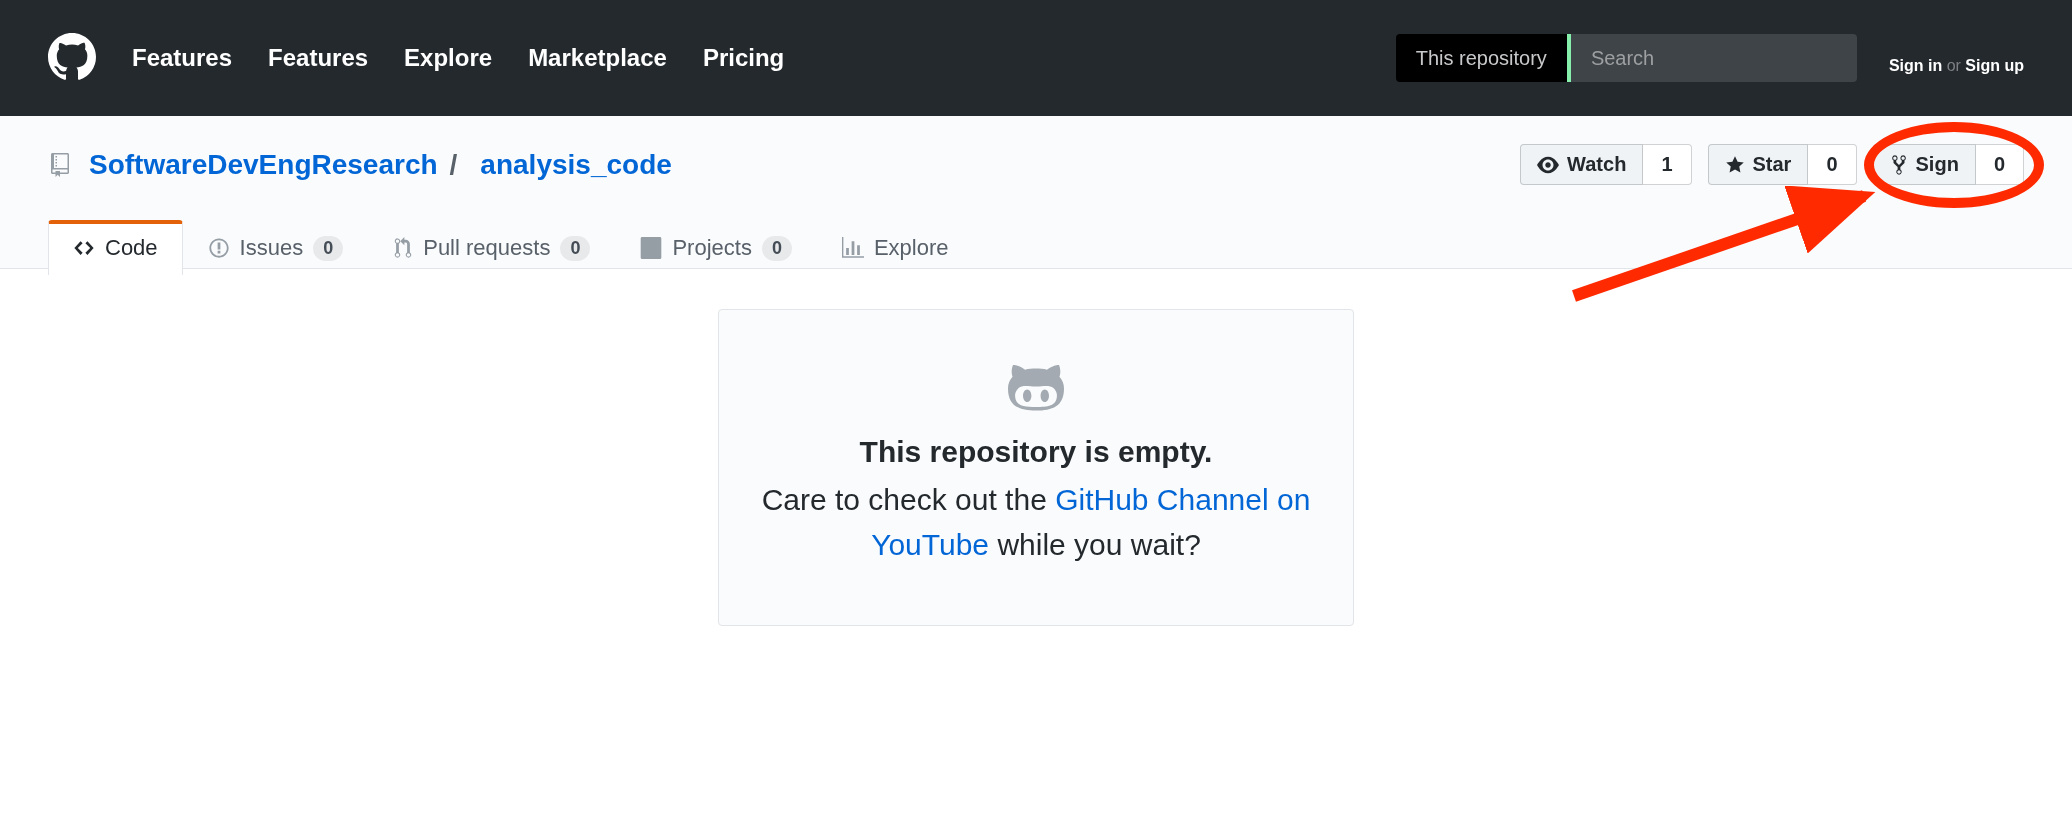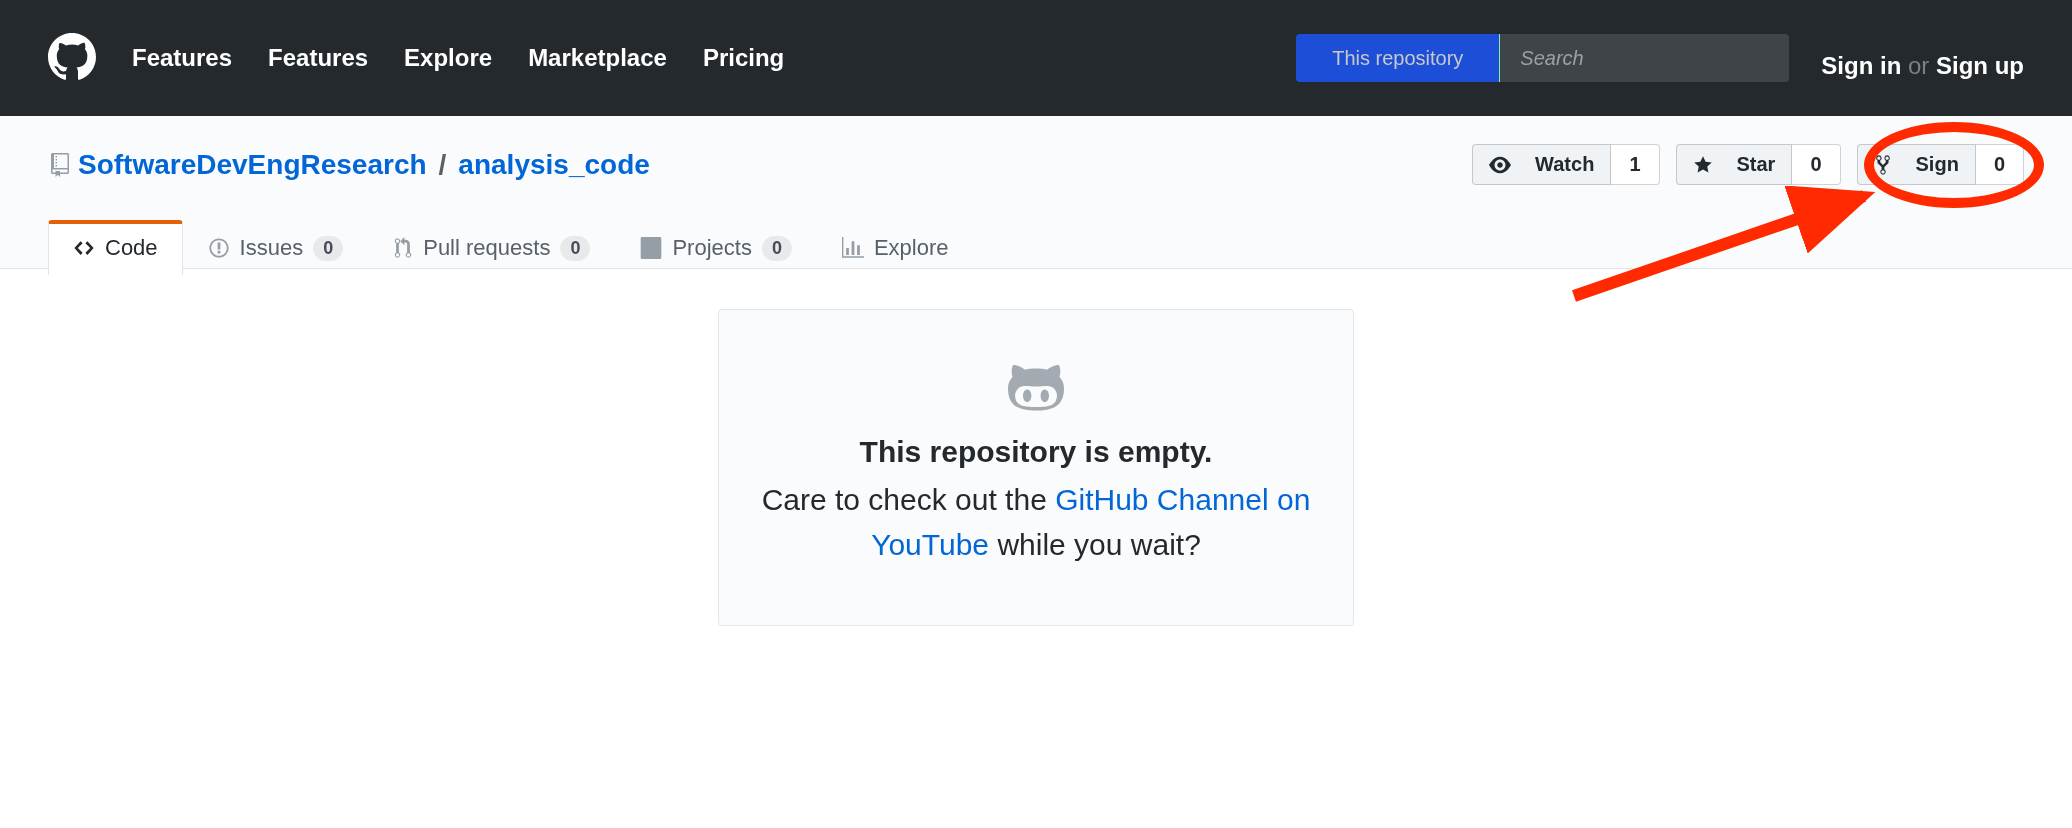--- a/index.html
+++ b/index.html
@@ -20,58 +20,57 @@
     color: #fff;
   }
   .logo { margin-right: 36px; }
   .nav { display: flex; gap: 36px; flex: 1; }
   .nav a {
     color: #fff; font-size: 24px; font-weight: 600;
     text-decoration: none; cursor: pointer;
   }
   .searchwrap { display: flex; margin-right: 32px; }
   .search-scope {
-    background: #1d4ed8; color: #c8c9cb;
-    font-size: 20px; padding: 0 36px; height: 48px;
+    background: #000000; color: #c8c9cb;
+    font-size: 20px; padding: 0 20px; height: 48px;
     display: flex; align-items: center;
     border-radius: 4px 0 0 4px;
   }
   .search-input {
     background: #3f4448; border: none; outline: none;
     color: #c8c9cb; font-size: 20px; padding: 0 20px;
     height: 48px; width: 290px;
-    border-left: 1px solid #86efac;
+    border-left: 4px solid #86efac;
     border-radius: 0 4px 4px 0;
-    font-style: italic;
   }
   .search-input::placeholder { color: #9d9fa1; }
-  .authlinks { font-size: 24px; font-weight: 600; margin-top: 15px; }
+  .authlinks { font-size: 16px; font-weight: 600; margin-top: 15px; }
   .authlinks a { color: #fff; text-decoration: none; cursor: pointer; }
   .authlinks .or { color: #7d8084; font-weight: 400; }
   
   .repohead {
     background: #fafbfc;
     border-bottom: 1px solid #e1e4e8;
     padding: 28px 48px 0 48px;
   }
   .repohead-row1 { display: flex; align-items: center; margin-bottom: 28px; }
   .repo-title { display: flex; align-items: center; font-size: 28px; gap: 6px; }
   .repo-title svg { color: #959da5; }
-  .repo-title a { color: #0366d6; text-decoration: none; cursor: pointer; }
+  .repo-title a { color: #0366d6; text-decoration: none; cursor: pointer; margin-left: 11px; }
   .repo-title .slash { color: #586069; padding: 0 6px; }
   .repo-title .name { font-weight: 600; }
   .pagehead-actions { margin-left: auto; display: flex; gap: 16px; position: relative; }
   .btn-with-count { display: flex; }
   .btn {
     background: #eff3f6;
     border: 1px solid rgba(27,31,35,0.2);
     border-radius: 4px 0 0 4px;
     padding: 8px 16px;
     font-size: 20px; font-weight: 600;
-    display: flex; align-items: center; gap: 24px;
+    display: flex; align-items: center; gap: 8px;
     cursor: pointer; color: #24292e;
   }
   .social-count {
     background: #fff;
     border: 1px solid rgba(27,31,35,0.2);
     border-left: none;
     border-radius: 0 4px 4px 0;
     padding: 8px 18px;
     font-size: 20px; font-weight: 600;
     display: flex; align-items: center;

